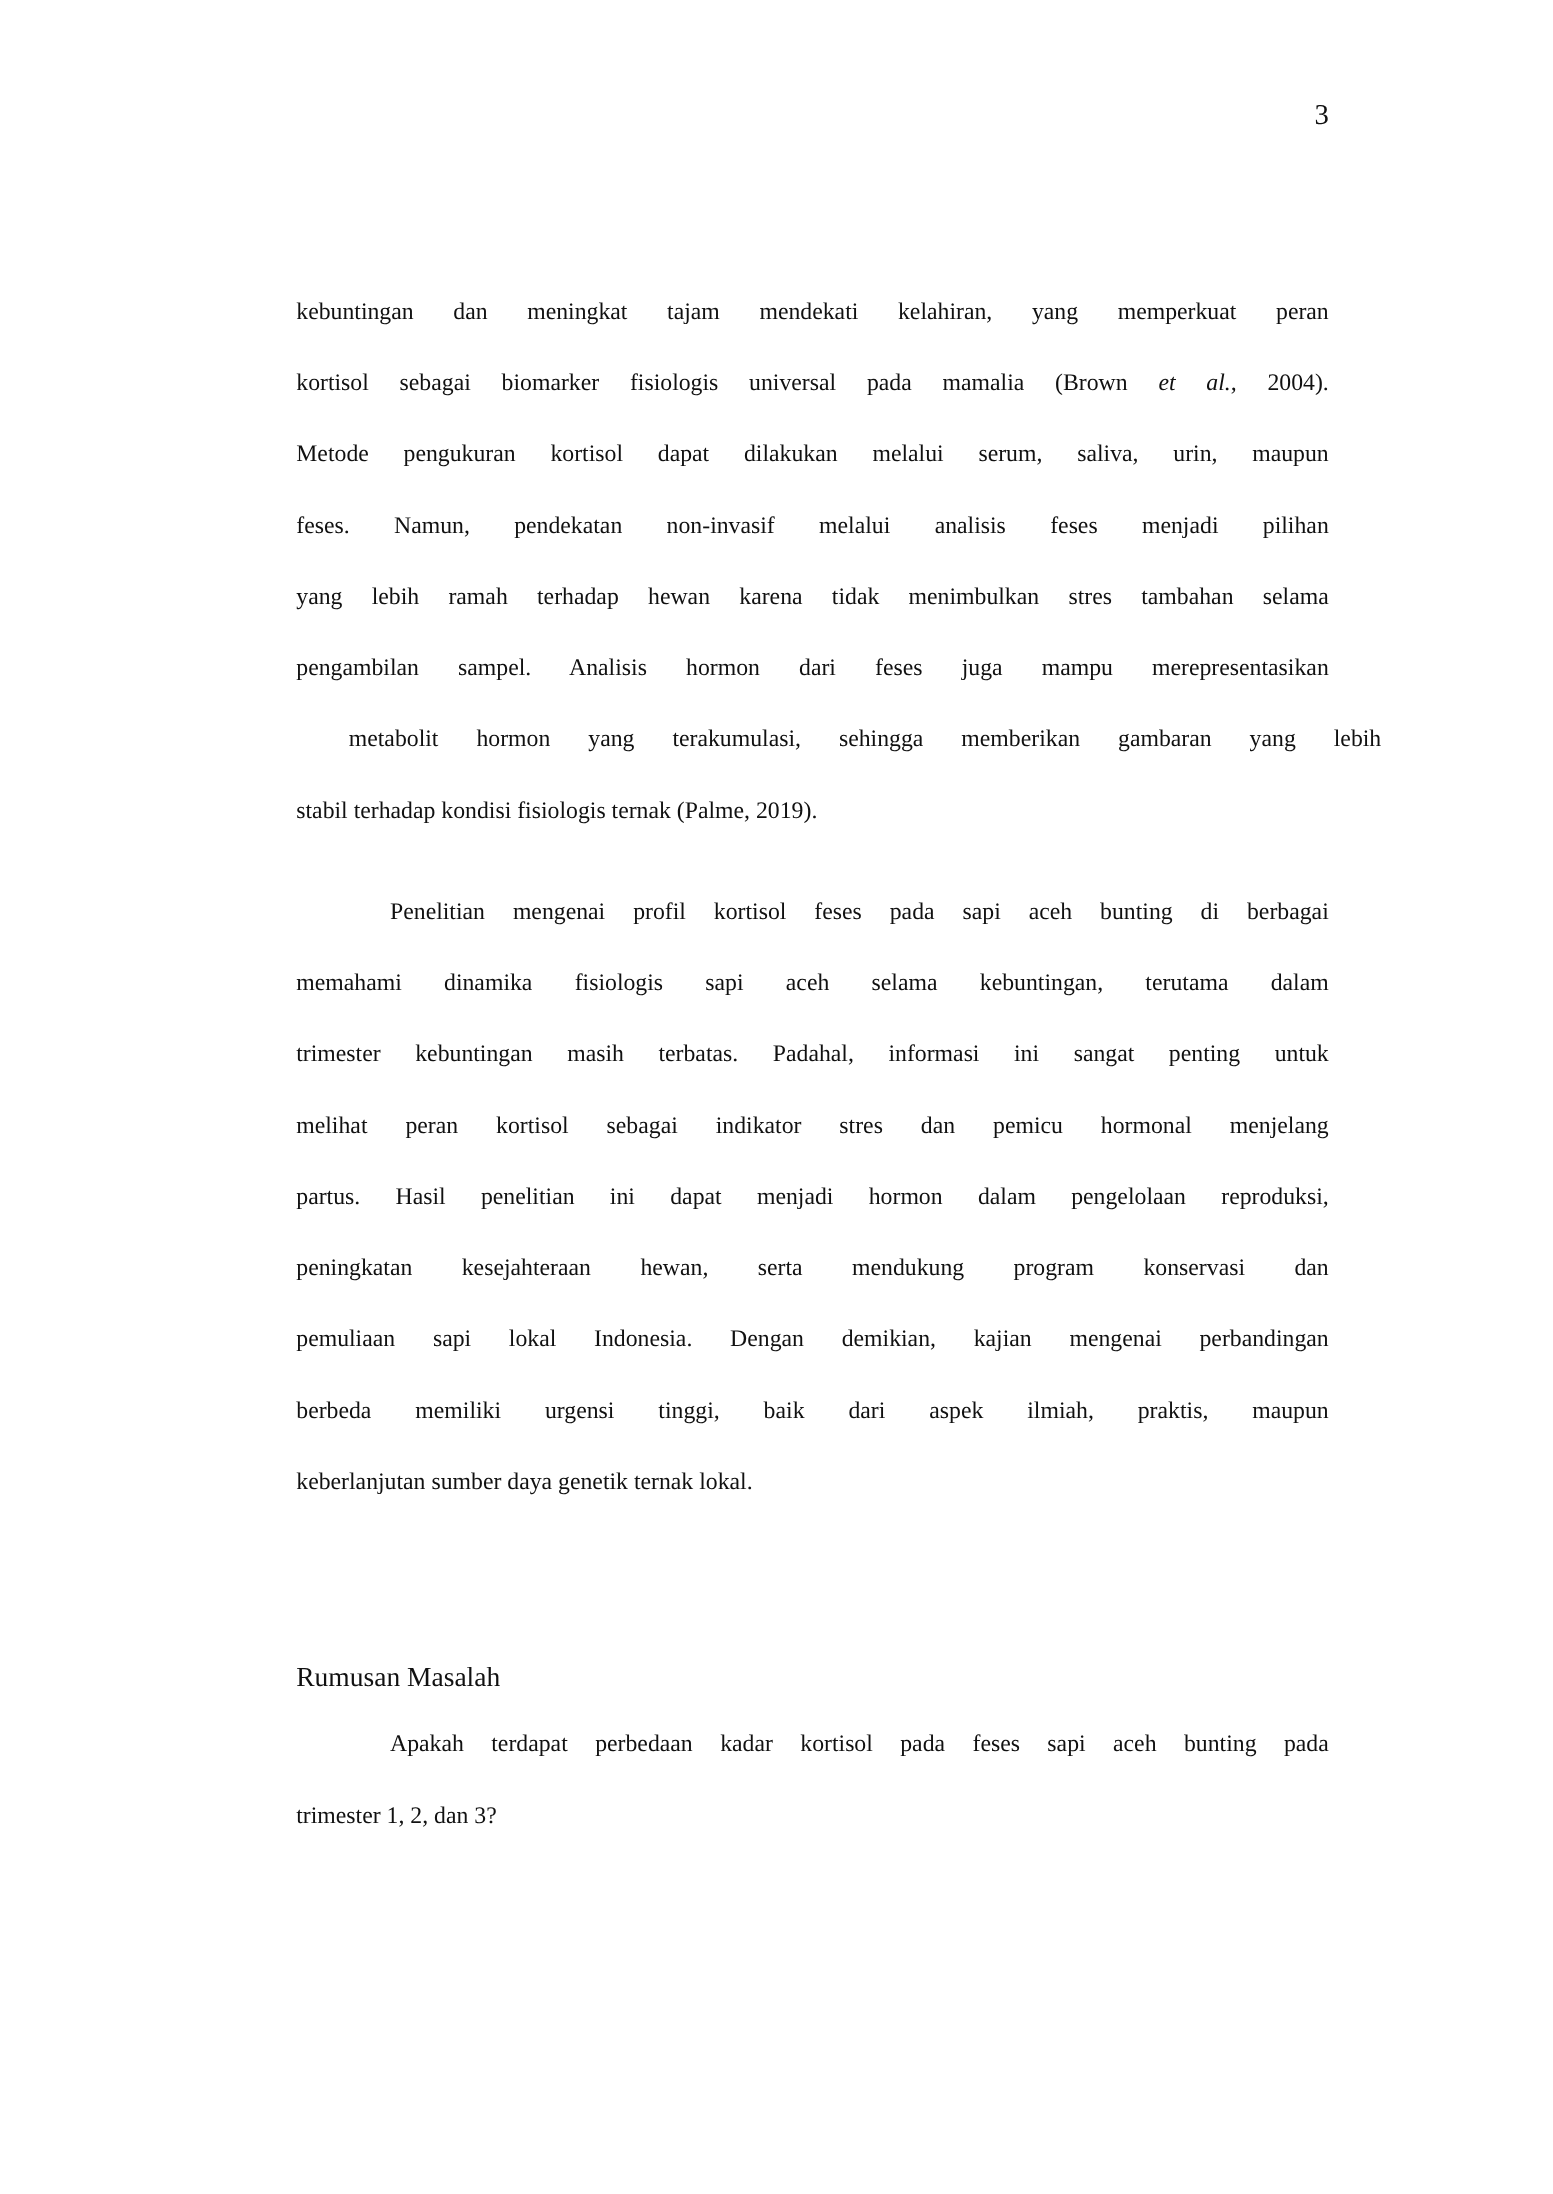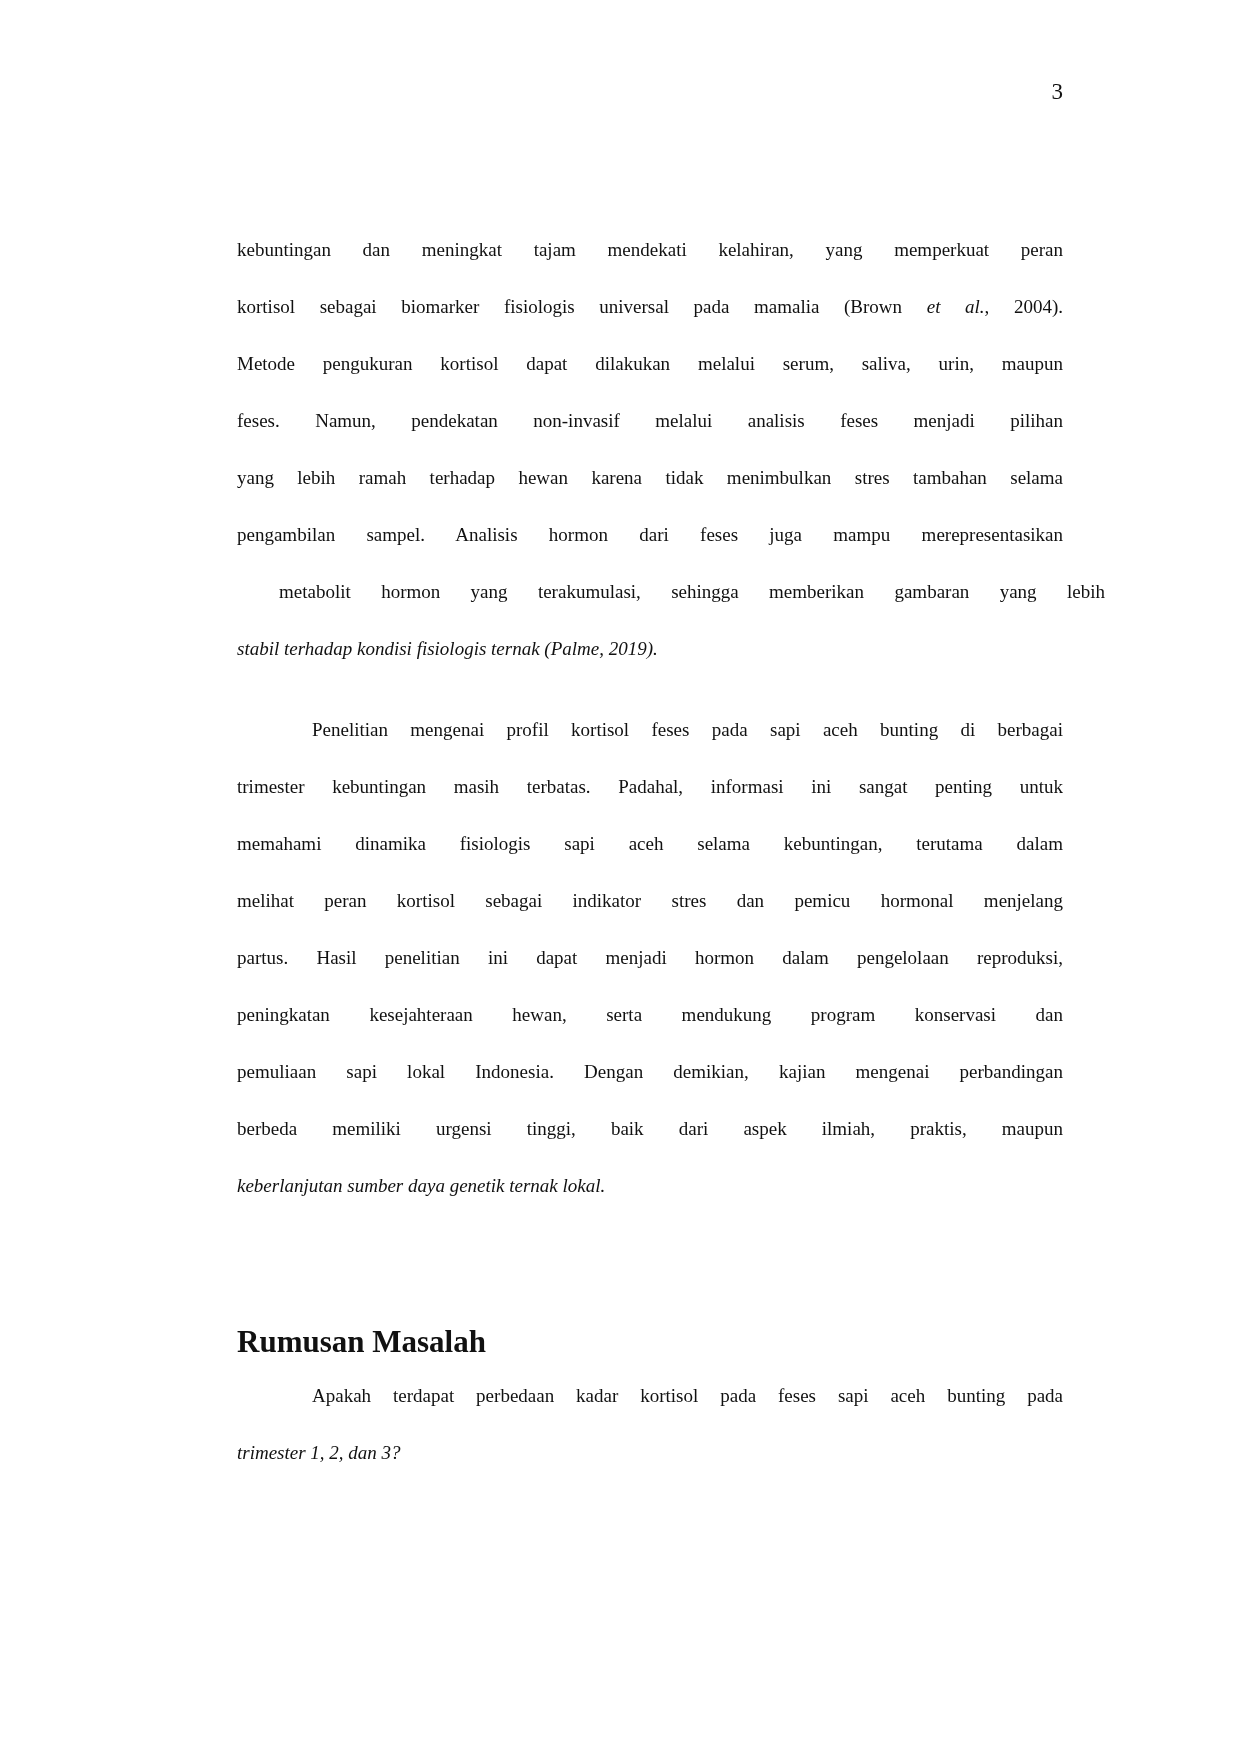--- a/index.html
+++ b/index.html
@@ -35,39 +35,38 @@
       line-height: 57px;
       font-size: 19px;
       white-space: nowrap;
       text-align: justify;
       text-align-last: justify;
       transform-origin: left center;
     }
     .line.last {
       text-align: left;
       text-align-last: left;
-      font-style: italic;
     }
     .line.indent {
       padding-left: 75px;
     }
     .line .inner {
       display: inline-block;
       width: 100%;
       text-align: inherit;
       text-align-last: inherit;
       white-space: normal;
     }
     .heading {
       position: absolute;
       left: 237px;
       top: 1324px;
-      font-size: 31px;
+      font-size: 22px;
       line-height: 36px;
-      font-weight: bold;
+      font-weight: normal;
     }
     em { font-style: italic; }
   </style>
 </head>
 <body>
 
 <div class="page-number">3</div>
 
 <div class="text-block" style="top:221px;">
   <span class="line"><span class="inner" style="white-space: normal;">kebuntingan dan meningkat tajam mendekati kelahiran, yang memperkuat peran</span></span>
@@ -75,22 +74,22 @@
   <span class="line"><span class="inner" style="white-space: normal;">Metode pengukuran kortisol dapat dilakukan melalui serum, saliva, urin, maupun</span></span>
   <span class="line"><span class="inner" style="white-space: normal;">feses. Namun, pendekatan non-invasif melalui analisis feses menjadi pilihan</span></span>
   <span class="line"><span class="inner" style="white-space: normal;">yang lebih ramah terhadap hewan karena tidak menimbulkan stres tambahan selama</span></span>
   <span class="line"><span class="inner" style="white-space: normal;">pengambilan sampel. Analisis hormon dari feses juga mampu merepresentasikan</span></span>
   <span class="line"><span class="inner" style="white-space: normal; margin-left: 42px;">metabolit hormon yang terakumulasi, sehingga memberikan gambaran yang lebih</span></span>
   <span class="line last"><span class="inner" style="white-space: nowrap;">stabil terhadap kondisi fisiologis ternak (Palme, 2019).</span></span>
 </div>
 
 <div class="text-block" style="top:701px;">
   <span class="line indent"><span class="inner" style="white-space: normal;">Penelitian mengenai profil kortisol feses pada sapi aceh bunting di berbagai</span></span>
+  <span class="line"><span class="inner" style="white-space: normal;">memahami dinamika fisiologis sapi aceh selama kebuntingan, terutama dalam</span></span>
   <span class="line"><span class="inner" style="white-space: normal;">trimester kebuntingan masih terbatas. Padahal, informasi ini sangat penting untuk</span></span>
-  <span class="line"><span class="inner" style="white-space: normal;">memahami dinamika fisiologis sapi aceh selama kebuntingan, terutama dalam</span></span>
   <span class="line"><span class="inner" style="white-space: normal;">melihat peran kortisol sebagai indikator stres dan pemicu hormonal menjelang</span></span>
   <span class="line"><span class="inner" style="white-space: normal;">partus. Hasil penelitian ini dapat menjadi hormon dalam pengelolaan reproduksi,</span></span>
   <span class="line"><span class="inner" style="white-space: normal;">peningkatan kesejahteraan hewan, serta mendukung program konservasi dan</span></span>
   <span class="line"><span class="inner" style="white-space: normal;">pemuliaan sapi lokal Indonesia. Dengan demikian, kajian mengenai perbandingan</span></span>
   <span class="line"><span class="inner" style="white-space: normal;">berbeda memiliki urgensi tinggi, baik dari aspek ilmiah, praktis, maupun</span></span>
   <span class="line last"><span class="inner" style="white-space: nowrap;">keberlanjutan sumber daya genetik ternak lokal.</span></span>
 </div>
 
 <div class="heading">Rumusan Masalah</div>
 

